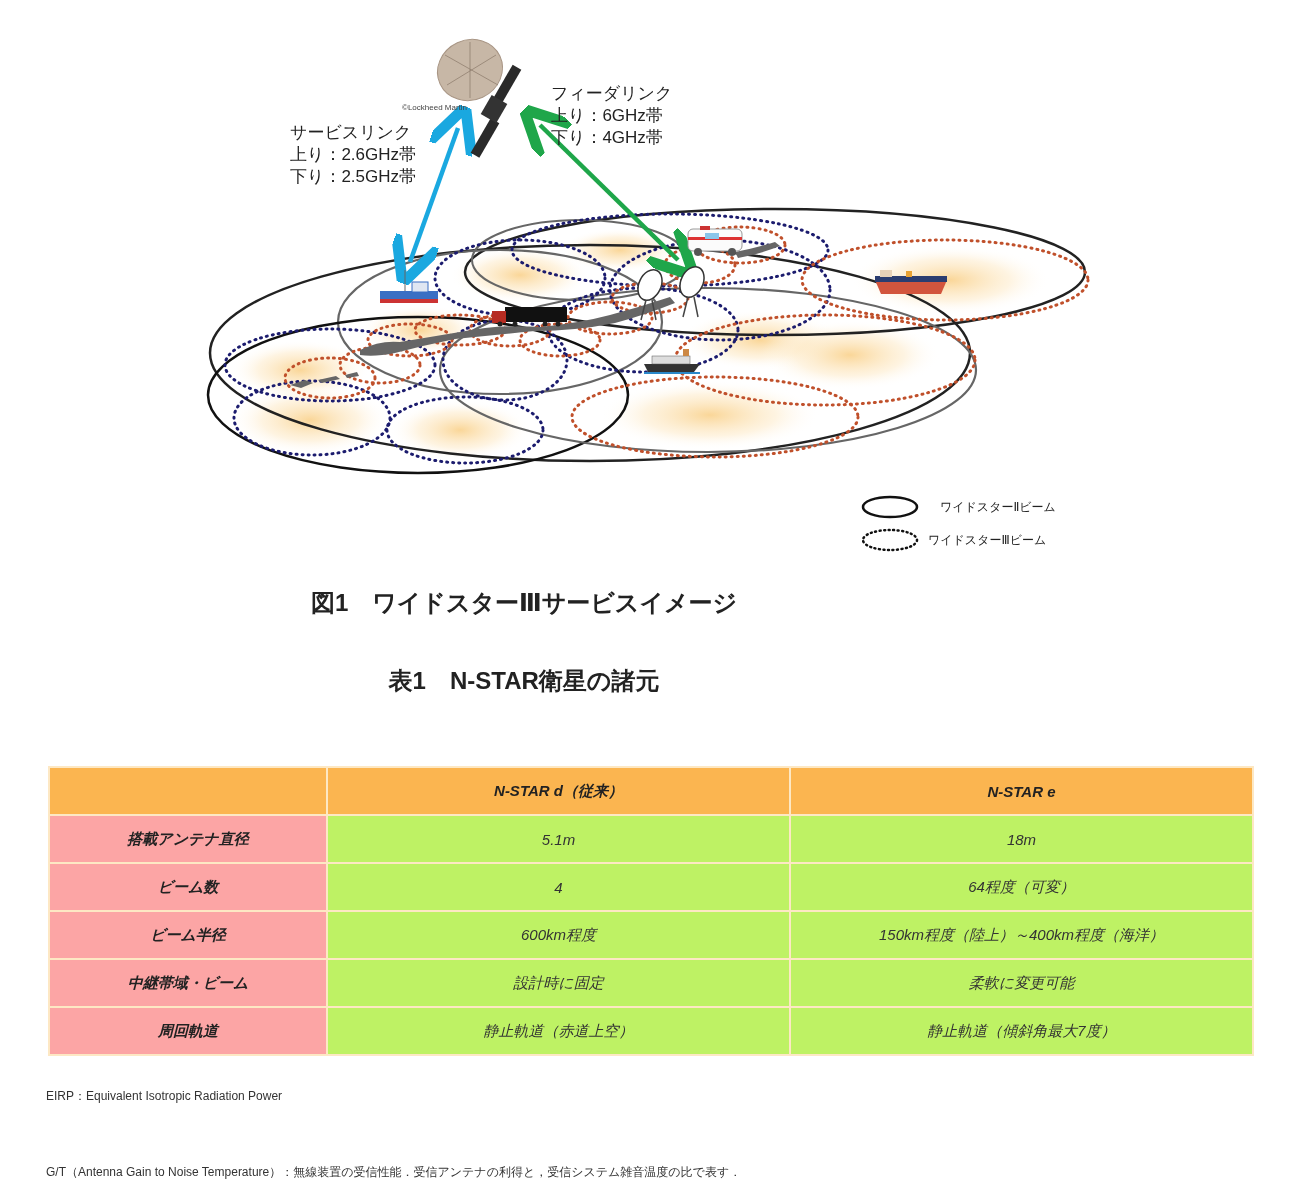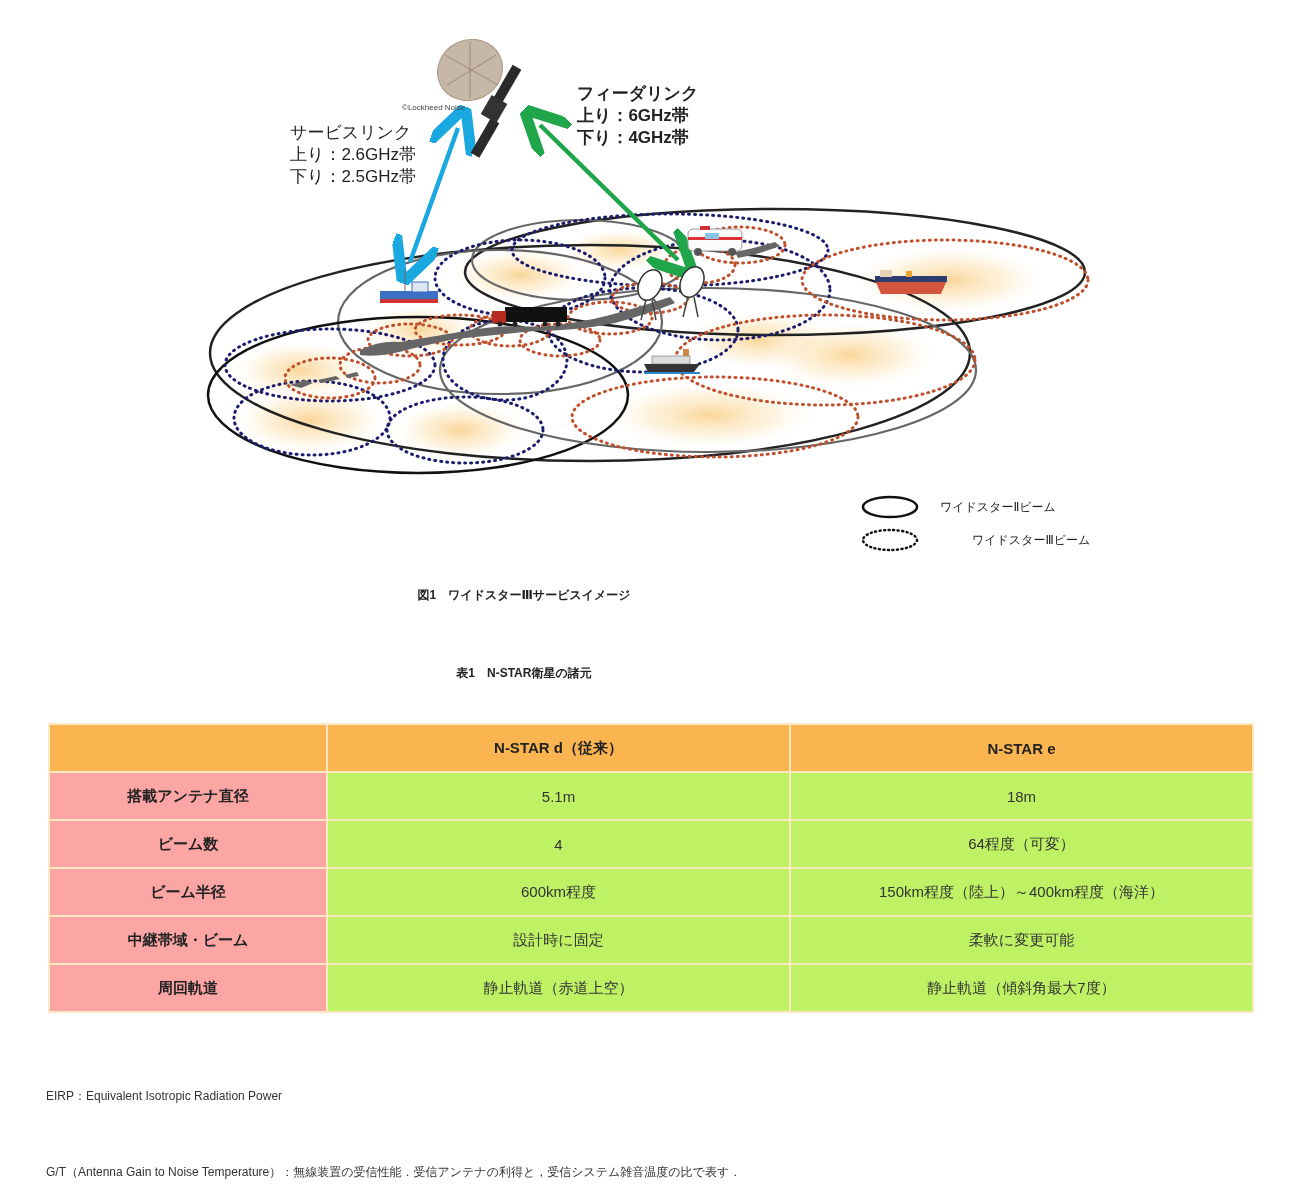--- a/index.html
+++ b/index.html
@@ -2,22 +2,22 @@
 <html><head>
 <meta charset="utf-8">
 <style>
   html, body { margin: 0; padding: 0; background: #ffffff; }
   body { width: 1300px; height: 1195px; position: relative; overflow: hidden;
          font-family: "Liberation Sans", "DejaVu Sans", sans-serif; color: #222; }
   .diagram { position: absolute; left: 0; top: 0; width: 1300px; height: 570px; }
   .label-block { position: absolute; font-size: 17px; line-height: 22px; color: #222; white-space: nowrap; }
   .credit { position: absolute; font-size: 8px; color: #444; white-space: nowrap; }
   .legend-row { position: absolute; display: flex; align-items: center; font-size: 12px; color: #222; }
-  .caption { position: absolute; left: 0; width: 1048px; text-align: center; font-weight: bold; font-size: 12px; color: #222; }
-  table.spec { position: absolute; left: 48px; top: 723px; width: 1204px; border-collapse: collapse; table-layout: fixed; font-size: 15px; }
+  .caption { position: absolute; left: 0; width: 1048px; text-align: center; font-weight: bold; font-size: 24px; color: #222; }
+  table.spec { position: absolute; left: 48px; top: 766px; width: 1204px; border-collapse: collapse; table-layout: fixed; font-size: 15px; font-style: italic; }
   table.spec td, table.spec th { height: 46px; text-align: center; vertical-align: middle; border: 2px solid #fde8c4; padding: 0; }
   table.spec th { background: #fbb550; font-weight: bold; color: #222; }
   table.spec th.rowhead { background: #fca5a5; }
   table.spec td { background: #bef264; color: #333; }
   .note { position: absolute; left: 46px; font-size: 12px; color: #333; white-space: nowrap; }
 </style>
 </head>
 <body>
 
 <div class="diagram">
@@ -146,38 +146,38 @@
       <rect x="875" y="276" width="72" height="6" fill="#2b3d70"></rect>
       <rect x="880" y="270" width="12" height="7" fill="#e7d2b8"></rect>
       <rect x="906" y="271" width="6" height="6" fill="#e9a232"></rect>
     </g>
 
     <ellipse cx="890" cy="507" rx="27" ry="10" fill="none" stroke="#111" stroke-width="2.5"></ellipse>
     <ellipse cx="890" cy="540" rx="27" ry="10" fill="none" stroke="#111" stroke-width="2.5" stroke-dasharray="1 3.5" stroke-linecap="round"></ellipse>
   </svg>
 </div>
 
-<div class="credit" style="left:402px; top:103px;">©Lockheed Noise</div>
+<div class="credit" style="left:402px; top:103px;">©Lockheed Martin</div>
 
 <div class="label-block" style="left:290px; top:122px;">
   <div>サービスリンク</div>
   <div>上り：2.6GHz帯</div>
   <div>下り：2.5GHz帯</div>
 </div>
 
-<div class="label-block" style="left:577px; top:83px;font-weight:bold;">
+<div class="label-block" style="left:551px; top:83px;">
   <div>フィーダリンク</div>
   <div>上り：6GHz帯</div>
   <div>下り：4GHz帯</div>
 </div>
 
 <div class="legend-row" style="left:940px; top:499px;">
   <span>ワイドスターⅡビーム</span>
 </div>
-<div class="legend-row" style="left:972px; top:532px;text-align:right;">
+<div class="legend-row" style="left:928px; top:532px;text-align:right;">
   <span>ワイドスターⅢビーム</span>
 </div>
 
 <div class="caption" style="top:587px;">図1　ワイドスターⅢサービスイメージ</div>
 
 <div class="caption" style="top:665px;">表1　N-STAR衛星の諸元</div>
 
 <table class="spec">
   <colgroup>
       <col style="width:278px">

